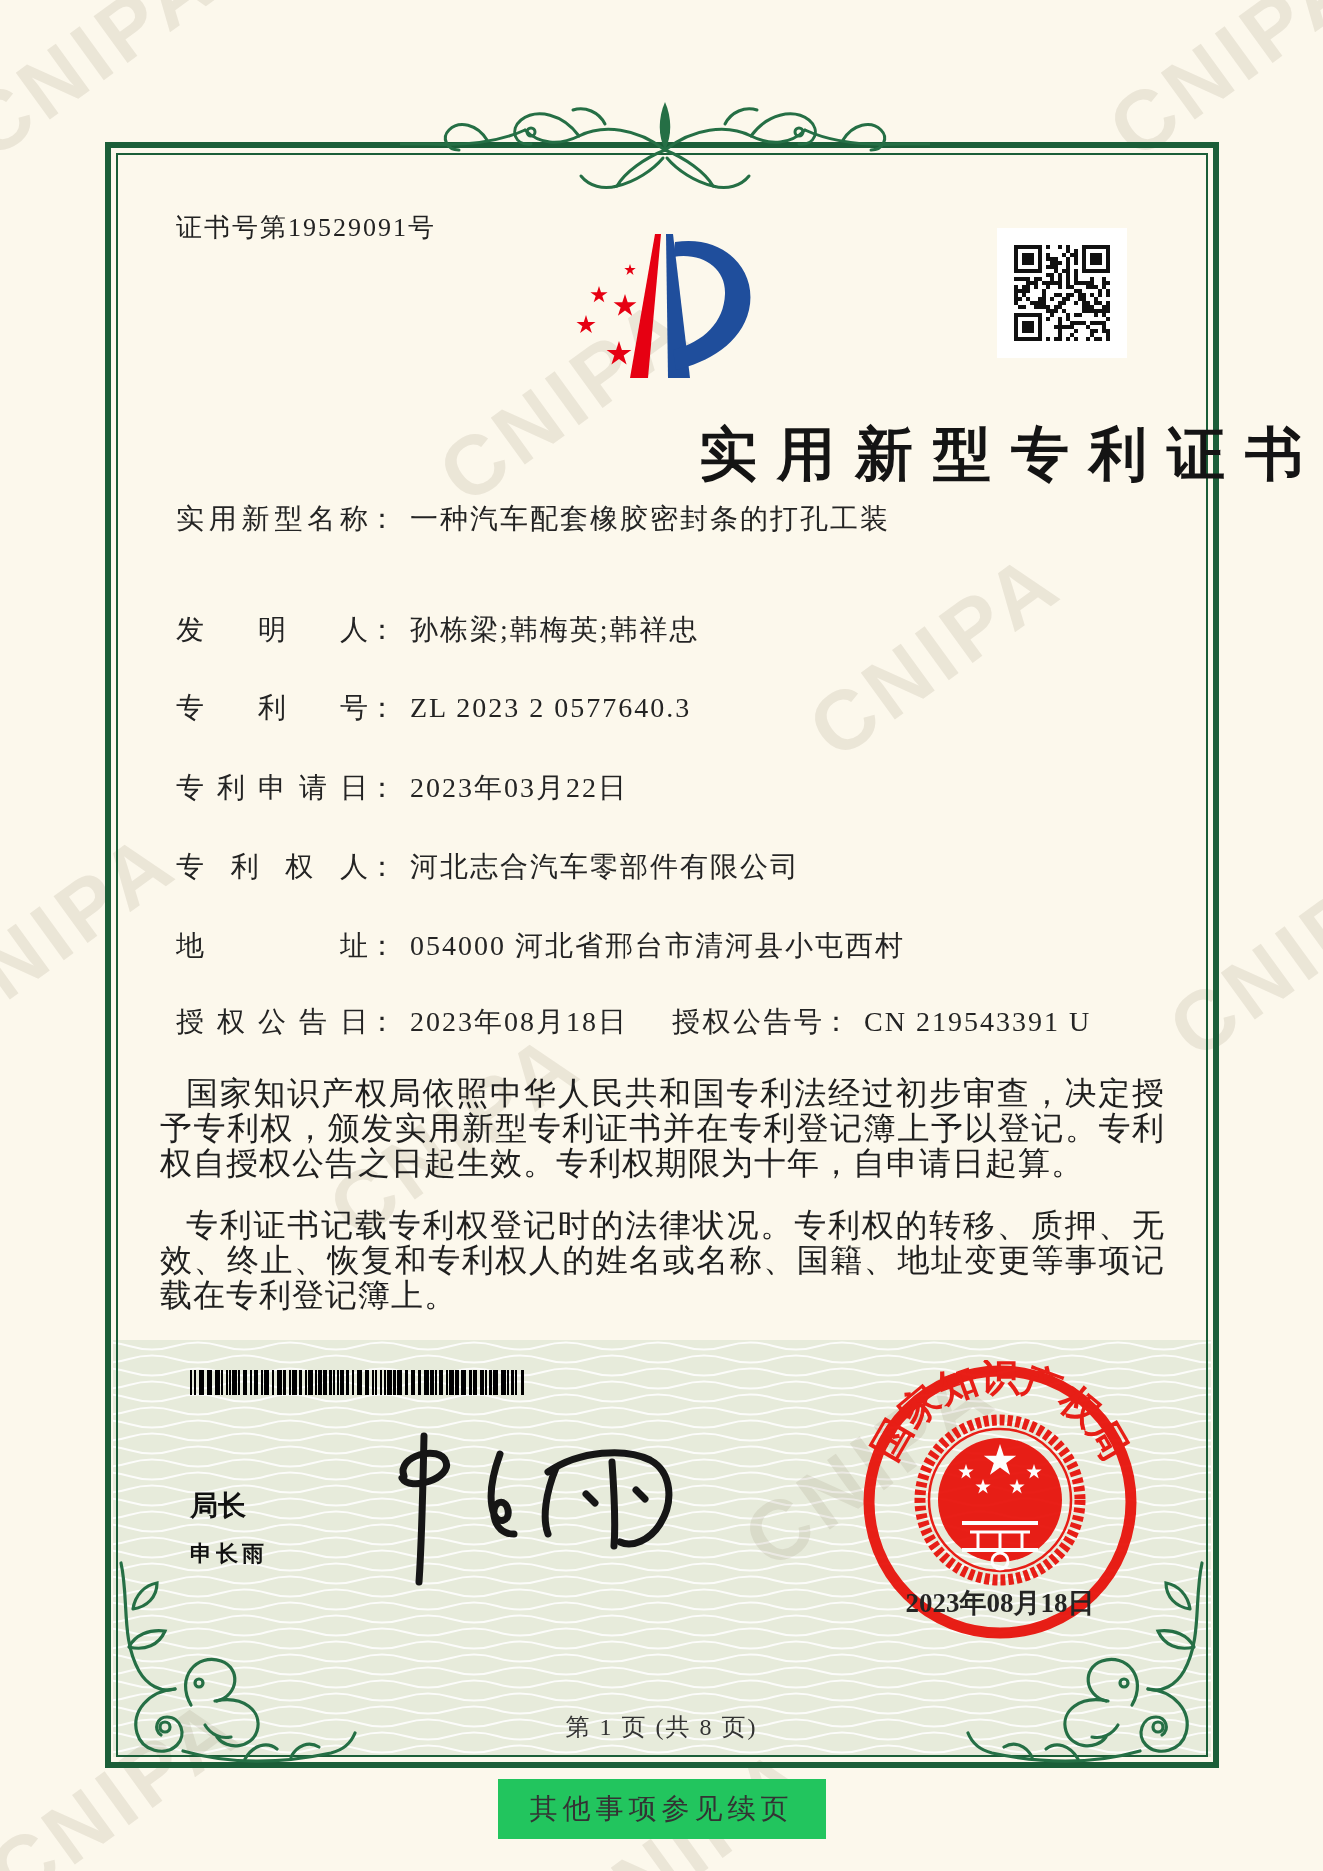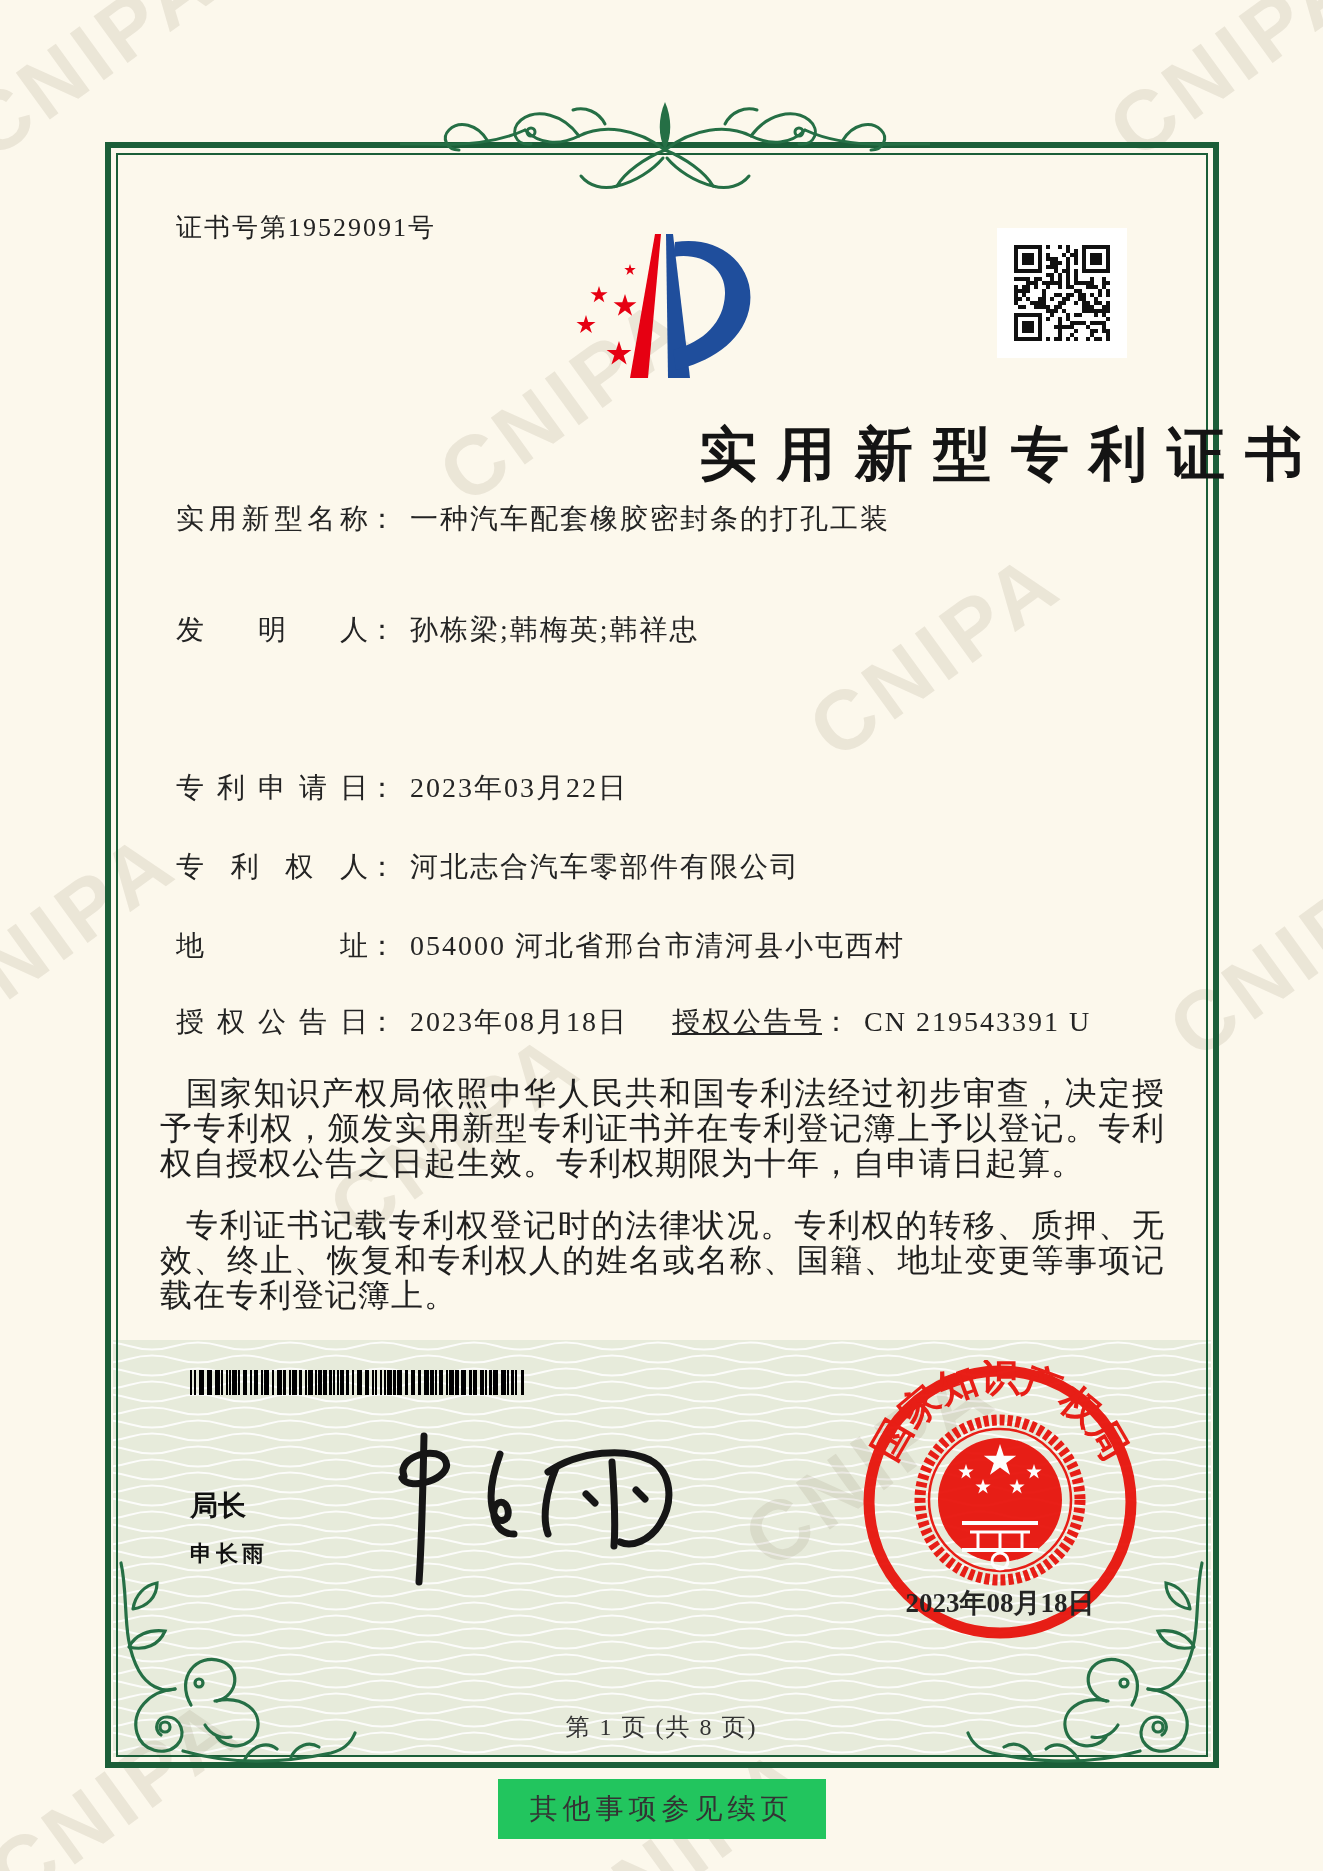--- a/index.html
+++ b/index.html
@@ -36,21 +36,21 @@
   .qr{position:absolute;left:997px;top:228px;width:130px;height:130px;
     background:#ffffff;z-index:5;}
   .qr svg{position:absolute;left:17px;top:17px;}
   .title{position:absolute;left:0;top:416px;width:100%;text-align:right;z-index:5;
     font-size:58px;font-weight:700;letter-spacing:20px;color:#141414;}
   
   .row{position:absolute;left:176px;width:1000px;height:36px;z-index:5;
     font-size:28px;line-height:34px;color:#242424;}
   .lab{display:inline-block;width:192px;text-align:justify;text-align-last:justify;
     vertical-align:top;}
-  .lab.sm{width:150px;text-decoration:underline;}
+  .lab.sm{width:150px;}
   .colon{display:inline-block;vertical-align:top;}
   .val{display:inline-block;margin-left:14px;letter-spacing:2px;vertical-align:top;
     white-space:nowrap;}
   .grp2{position:absolute;left:496px;top:0;}
   
   .paras{position:absolute;left:160px;top:1076px;width:1005px;z-index:5;
     font-size:32px;line-height:35px;letter-spacing:1px;text-align:justify;color:#1f1f1f;}
   .paras p{margin:0;text-indent:26px;}
   .paras p + p{margin-top:27px;}
   
@@ -383,20 +383,23 @@
   </div>
 
   <div class="title">实用新型专利证书</div>
 
   <div class="row" style="top:502px">
     <span class="lab">实用新型名称</span><span class="colon">：</span><span class="val">一种汽车配套橡胶密封条的打孔工装</span>
   </div>
   <div class="row" style="top:613px">
     <span class="lab">发明人</span><span class="colon">：</span><span class="val">孙栋梁;韩梅英;韩祥忠</span>
   </div>
+  <div class="row" style="top:691px">
+    <span class="lab">专利号</span><span class="colon">：</span><span class="val">ZL 2023 2 0577640.3</span>
+  </div>
   <div class="row" style="top:771px">
     <span class="lab">专利申请日</span><span class="colon">：</span><span class="val">2023年03月22日</span>
   </div>
   <div class="row" style="top:850px">
     <span class="lab">专利权人</span><span class="colon">：</span><span class="val">河北志合汽车零部件有限公司</span>
   </div>
   <div class="row" style="top:929px">
     <span class="lab">地址</span><span class="colon">：</span><span class="val">054000 河北省邢台市清河县小屯西村</span>
   </div>
   <div class="row" style="top:1005px">

